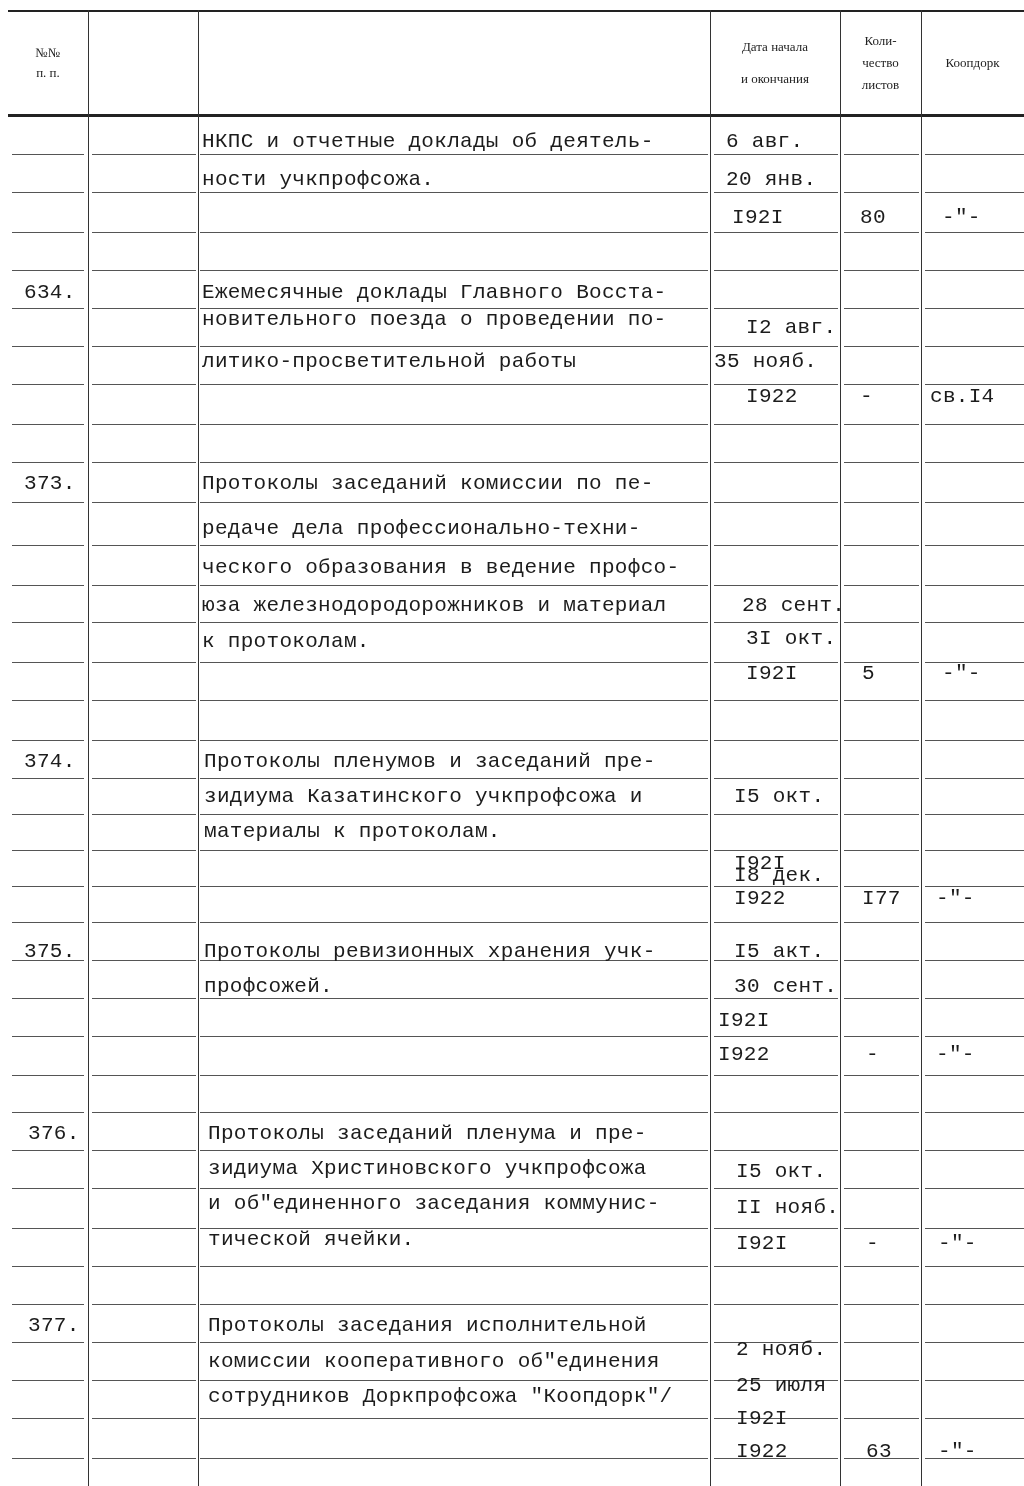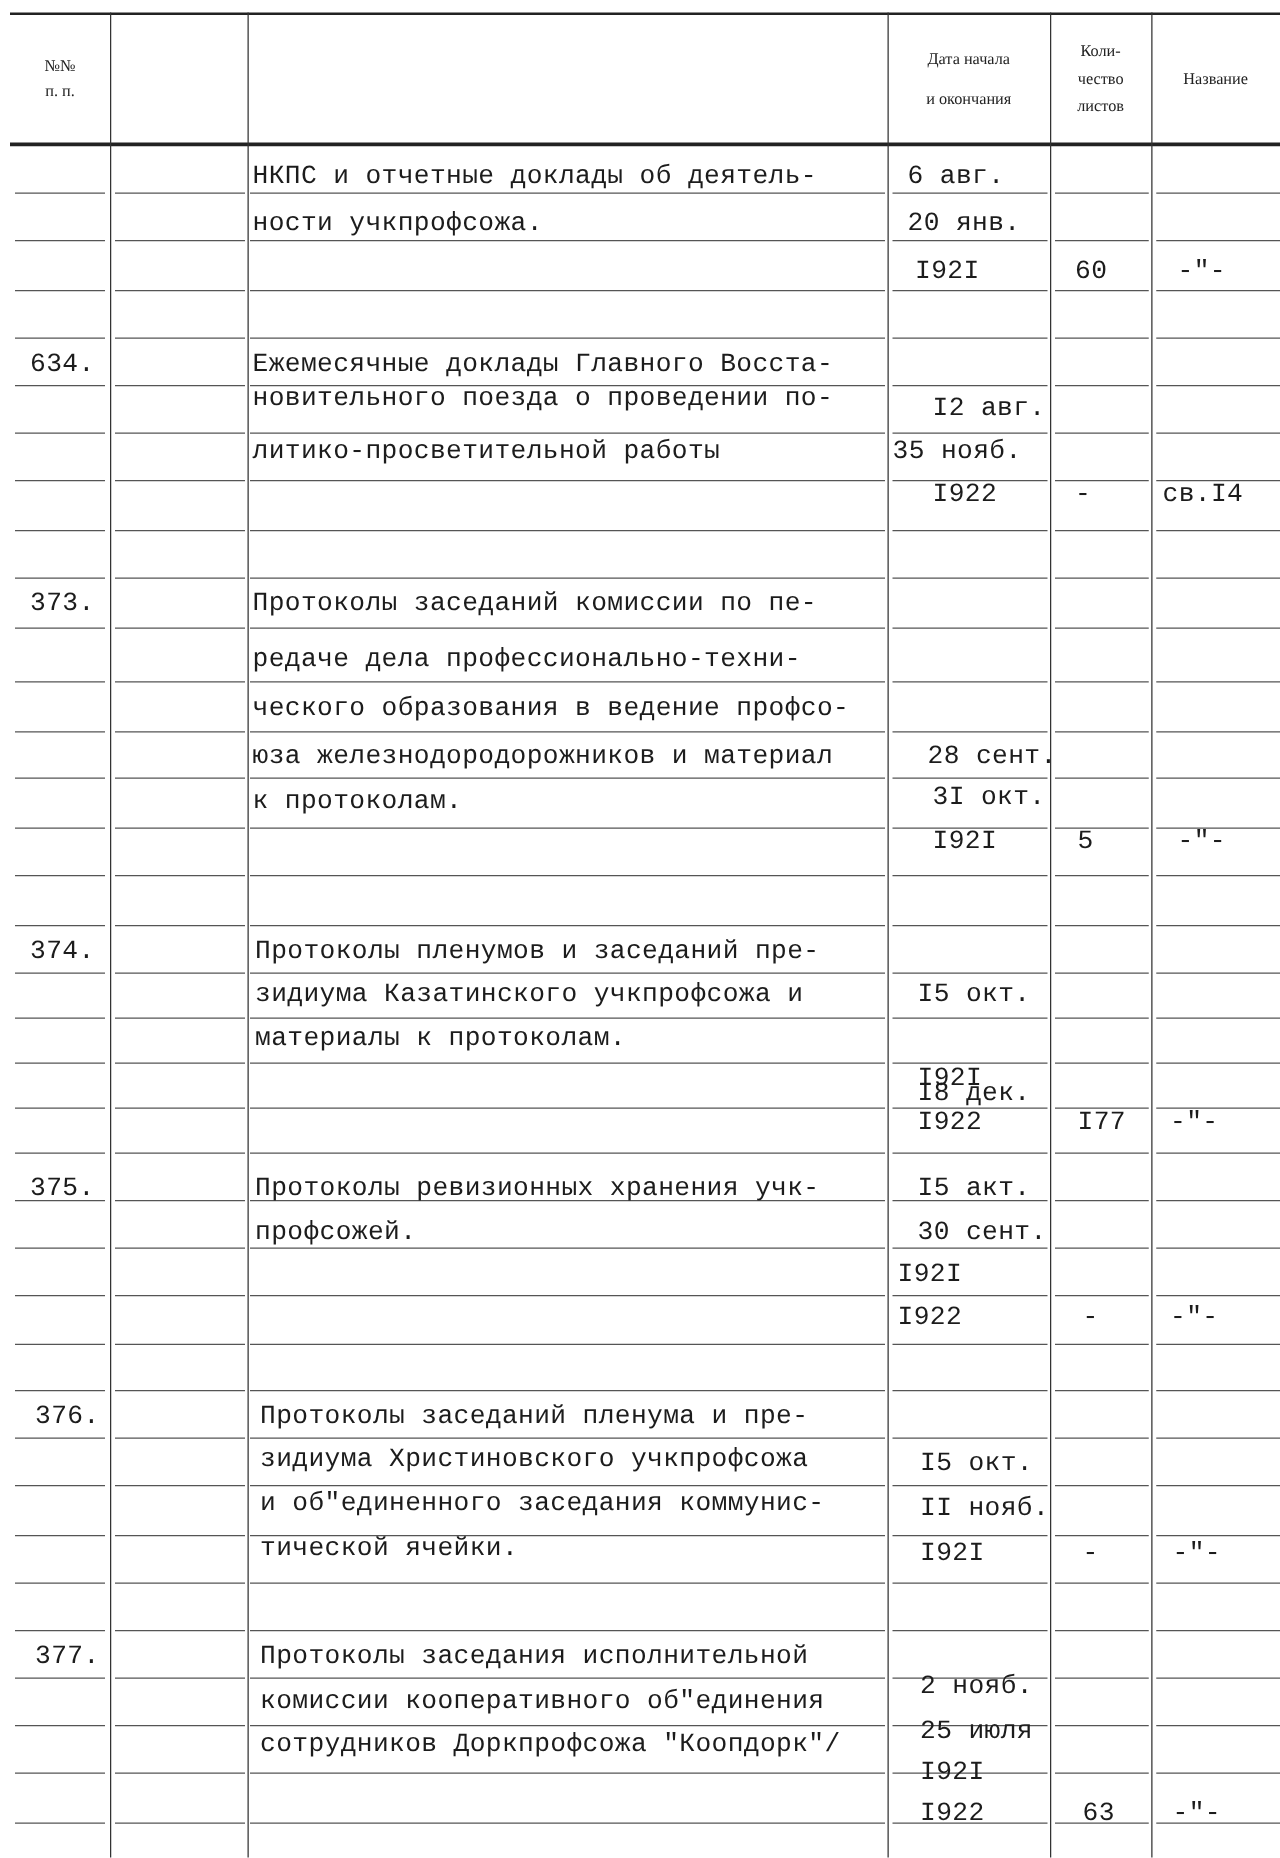--- a/index.html
+++ b/index.html
@@ -40,21 +40,21 @@
         <div style="margin-top:2px">листов</div>
       </div>
   </div>
   <div class="hdr-cell" style="left:710px;width:130px">
     <div>
         <div style="margin-bottom:12px">Дата начала</div>
         <div>и окончания</div>
       </div>
   </div>
   <div class="hdr-cell" style="left:921px;width:103px">
-    <div>Название</div>
+    <div>Коопдорк</div>
   </div>
 
   <div id="rules">
       <div class="rule" style="left: 12px; width: 72px; top: 154px;"></div>
       <div class="rule" style="left: 92px; width: 104px; top: 154px;"></div>
       <div class="rule" style="left: 200px; width: 508px; top: 154px;"></div>
       <div class="rule" style="left: 714px; width: 124px; top: 154px;"></div>
       <div class="rule" style="left: 844px; width: 75px; top: 154px;"></div>
       <div class="rule" style="left: 925px; width: 99px; top: 154px;"></div>
       <div class="rule" style="left: 12px; width: 72px; top: 192px;"></div>
@@ -262,21 +262,21 @@
       <div class="rule" style="left: 844px; width: 75px; top: 1458px;"></div>
       <div class="rule" style="left: 925px; width: 99px; top: 1458px;"></div>
     </div>
 
   <div>
     <div class="txt" style="left:202px;top:130px">НКПС и отчетные доклады об деятель-</div>
     <div class="txt" style="left:202px;top:168px">ности учкпрофсожа.</div>
     <div class="txt" style="left:726px;top:130px">6 авг.</div>
     <div class="txt" style="left:726px;top:168px">20 янв.</div>
     <div class="txt" style="left:732px;top:206px">I92I</div>
-    <div class="txt" style="left:860px;top:206px">60</div>
+    <div class="txt" style="left:860px;top:206px">80</div>
     <div class="txt" style="left:942px;top:206px">-"-</div>
   </div>
 
   <div>
     <div class="txt" style="left:24px;top:281px">634.</div>
     <div class="txt" style="left:202px;top:281px">Ежемесячные доклады Главного Восста-</div>
     <div class="txt" style="left:202px;top:308px">новительного поезда о проведении по-</div>
     <div class="txt" style="left:202px;top:350px">литико-просветительной работы</div>
     <div class="txt" style="left:746px;top:316px">I2 авг.</div>
     <div class="txt" style="left:714px;top:350px">35 нояб.</div>

